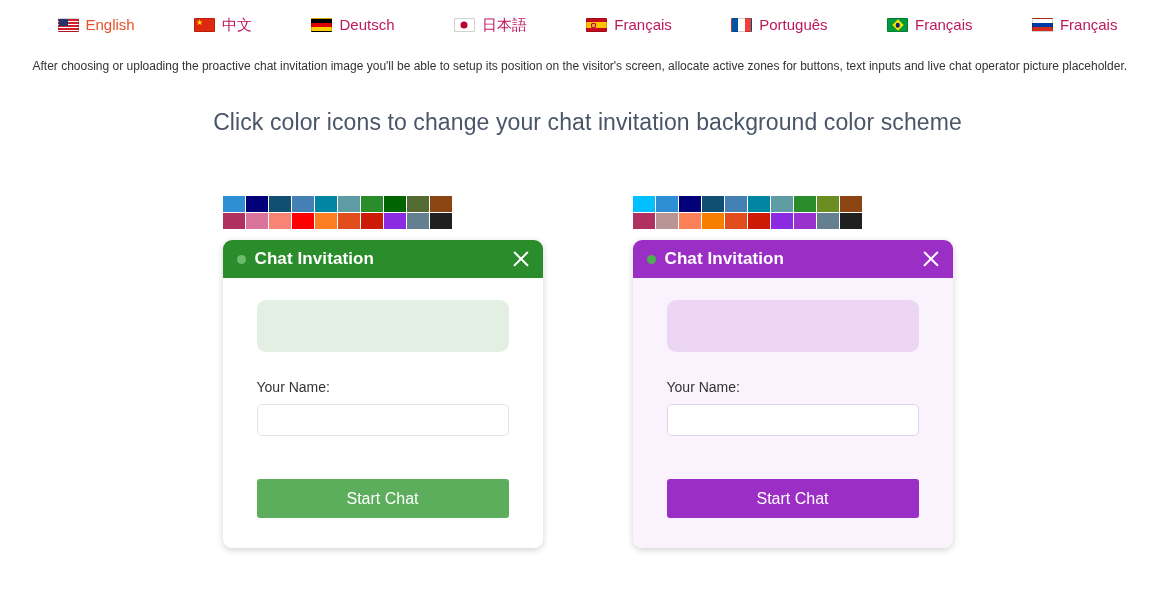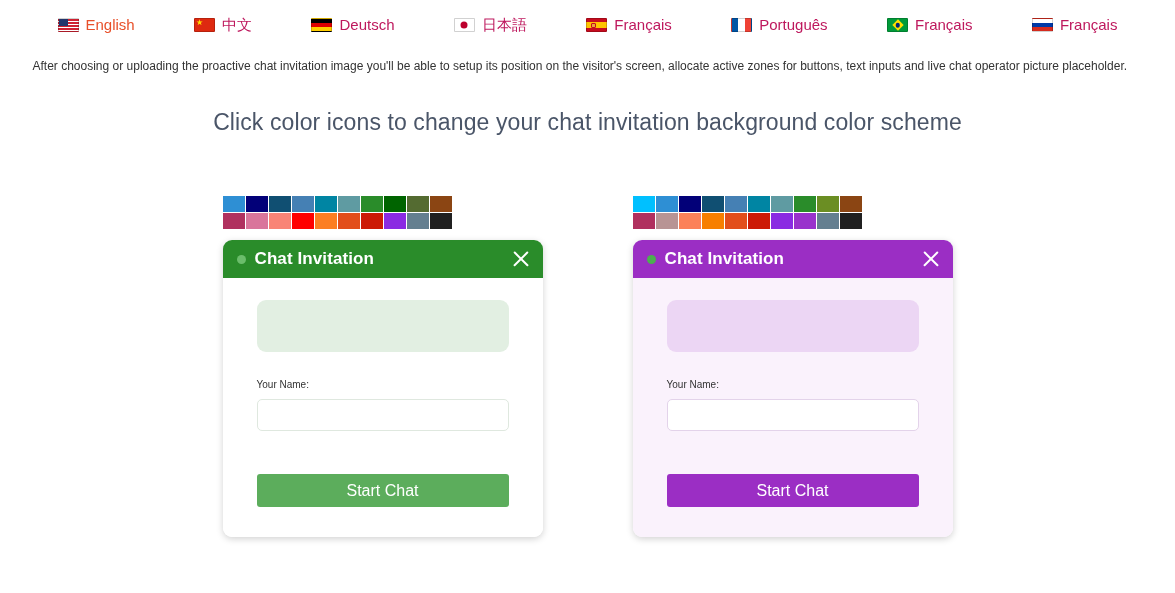--- a/index.html
+++ b/index.html
@@ -240,42 +240,42 @@
   .chat-body {
     padding: 22px 34px 30px 34px;
     box-sizing: border-box;
   }
   .operator-placeholder {
     height: 52px;
     border-radius: 9px;
     margin-bottom: 27px;
   }
   .field-label {
-    font-size: 10px;
+    font-size: 14px;
     color: #333333;
     margin-bottom: 9px;
     display: block;
   }
   .text-input {
     width: 100%;
     height: 32px;
     box-sizing: border-box;
     border-radius: 5px;
     border: 1px solid #dcdcdc;
     background: #ffffff;
     font-family: "Liberation Sans", sans-serif;
     font-size: 14px;
     padding: 0 8px;
     outline: none;
     display: block;
   }
   .start-btn {
     margin-top: 43px;
     width: 100%;
-    height: 33px;
+    height: 39px;
     border: none;
     border-radius: 3px;
     color: #ffffff;
     font-size: 16px;
     font-family: "Liberation Sans", sans-serif;
     cursor: pointer;
     display: block;
   }
 </style>
 </head>

